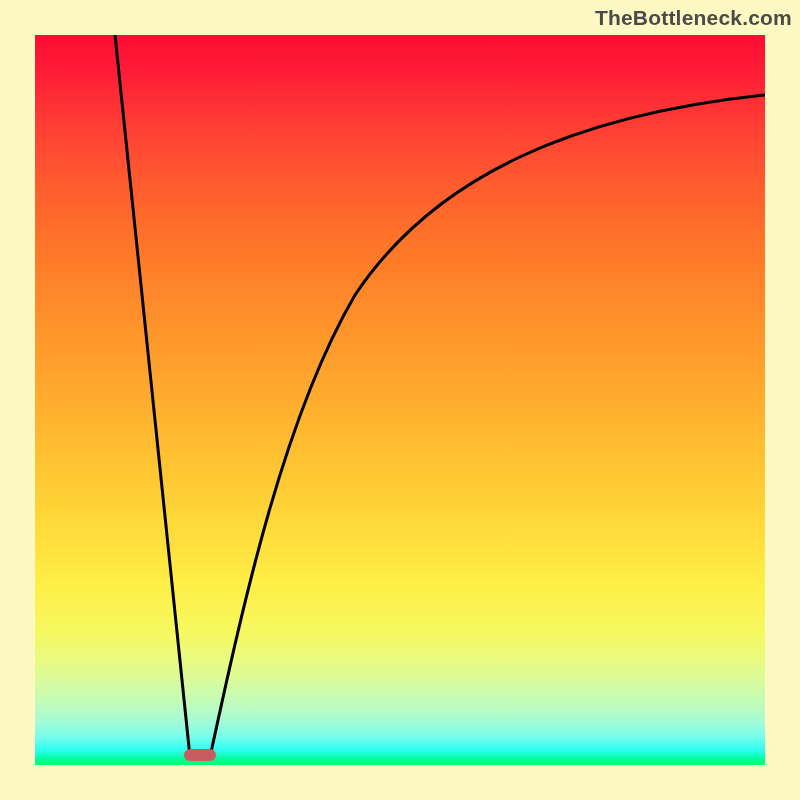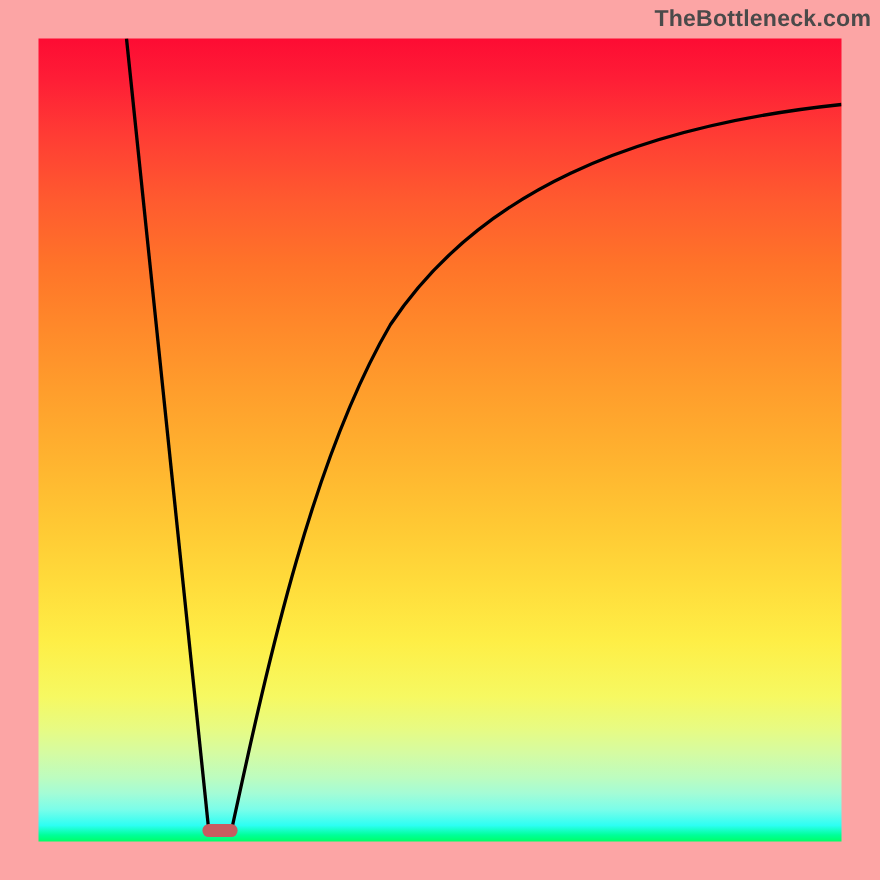--- a/index.html
+++ b/index.html
@@ -5,21 +5,21 @@
   * { margin: 0; padding: 0; box-sizing: border-box; }
   html, body { width: 800px; height: 800px; overflow: hidden; }
   body { background: #000; position: relative; font-family: Arial, sans-serif; }
   
   .chart-container {
     position: absolute;
     top: 0;
     left: 0;
     width: 800px;
     height: 800px;
-    background: #fca5a5;
+    background: #fef9c3;
   }
   
   .plot-area {
     position: absolute;
     top: 35px;
     left: 35px;
     width: 730px;
     height: 730px;
     background: linear-gradient(to bottom,
       #fd0c33 0%,

